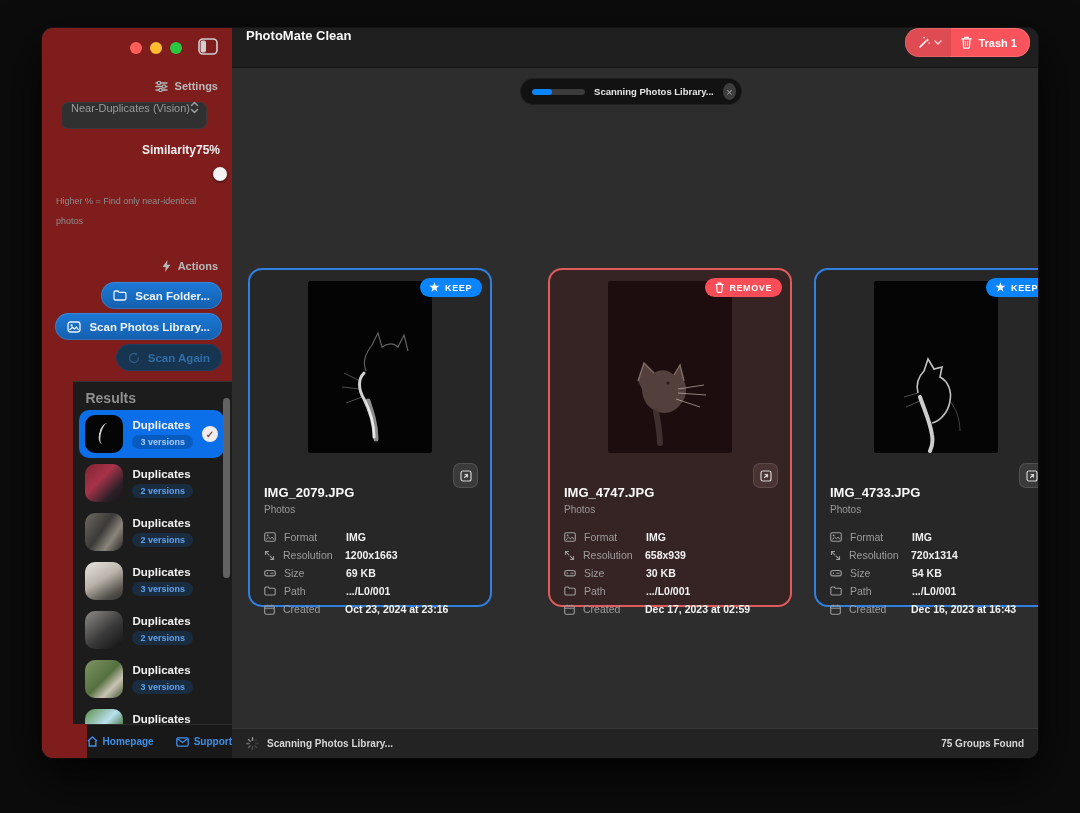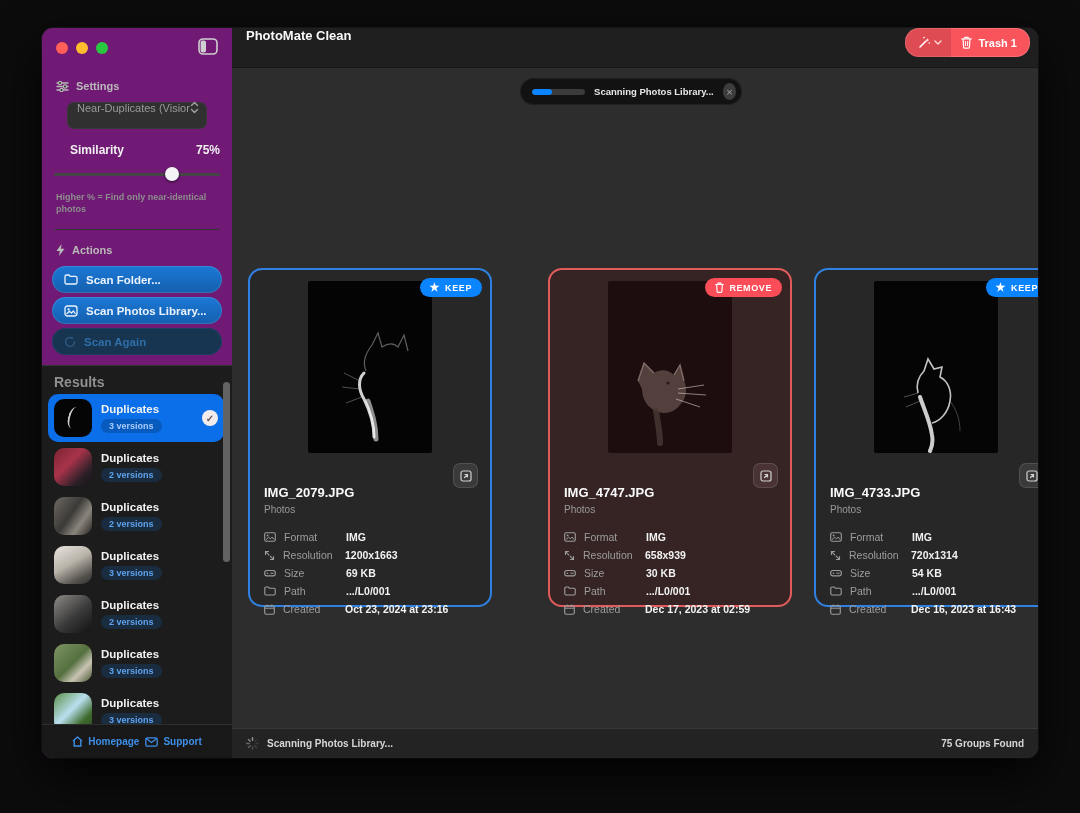--- a/index.html
+++ b/index.html
@@ -11,40 +11,40 @@
     overflow:hidden;
     position:relative;
   }
   .window {
     position:absolute; left:42px; top:28px; width:996px; height:730px;
     border-radius:11px; overflow:hidden; display:flex;
     background:#262626;
     box-shadow:0 18px 50px rgba(0,0,0,.85), 0 0 0 1px rgba(255,255,255,.06);
   }
   
-  .sidebar { width:190px; background:#701a75; display:flex; flex-direction:column; flex-shrink:0; }
+  .sidebar { width:190px; background:#7f1d1d; display:flex; flex-direction:column; flex-shrink:0;align-items:flex-end; }
   .traffic-row { height:40px; display:flex; align-items:center; padding:0 14px; gap:8px; }
   .dot { width:12px; height:12px; border-radius:50%; }
   .dot.red { background:#ff5f57; } .dot.yellow { background:#febc2e; } .dot.green { background:#28c840; }
   .traffic-spacer { flex:1; }
   .section-head { display:flex; align-items:center; gap:7px; padding:12px 14px 6px; color:#b9b9b9; font-size:11px; font-weight:bold; }
   .section-head svg { flex-shrink:0; }
   .select {
     margin:4px 25px 0; height:27px; background:#303030; border-radius:7px;
     display:flex; align-items:center; padding:0 8px 16px 10px;
     color:#9a9a9a; font-size:11px; box-shadow:inset 0 0 0 1px rgba(255,255,255,.05);
   }
   .select span { flex:1; white-space:nowrap; overflow:hidden; }
   .sim-row { display:flex; align-items:center; padding:14px 12px 6px; }
   .sim-row .lbl { flex:1; font-size:12px; font-weight:bold; color:#f0f0f0;margin-left:16px; }
   .sim-row .val { font-size:12px; font-weight:bold; color:#f0f0f0; }
   .slider { position:relative; margin:4px 12px 8px; height:14px; }
   .slider .track { position:absolute; top:6px; left:0; right:0; height:3px; border-radius:2px; background:#454545; }
   .slider .thumb { position:absolute; top:0; width:14px; height:14px; border-radius:50%; background:#f4f4f4; box-shadow:0 1px 3px rgba(0,0,0,.6); }
-  .hint { padding:2px 14px 12px; font-size:9px; line-height:12px; font-weight:bold; color:#8d8d8d; }
+  .hint { padding:2px 14px 12px; font-size:9px; line-height:20px; font-weight:normal; color:#8d8d8d; }
   .divider { height:1px; background:#353535; margin:2px 12px; }
   .action-btn {
     margin:4px 10px 0; height:27px; border-radius:14px;
     background:linear-gradient(#1c79d6,#145fae);
     display:flex; align-items:center; gap:8px; padding:0 12px;
     color:#eaf3fd; font-size:11.5px; font-weight:bold;
     box-shadow:inset 0 0 0 1px rgba(255,255,255,.12);
   }
   .action-btn.disabled { background:#173550; color:#2f6ea8; box-shadow:inset 0 0 0 1px rgba(60,130,200,.15); margin-bottom:10px; }
   .action-btn.disabled svg { opacity:.45; }
@@ -64,21 +64,21 @@
   
   .t1 { background:#050505; }
   .t1::after { content:""; position:absolute; left:14px; top:8px; width:10px; height:22px; border-left:2px solid rgba(255,255,255,.8); border-radius:50% 0 0 50%; transform:rotate(14deg); }
   .t2 { background:linear-gradient(135deg,#7c2430 0%,#a8334a 40%,#2b2027 75%,#171317 100%); }
   .t3 { background:linear-gradient(125deg,#6e6a63 0%,#3c3a38 45%,#8a857c 70%,#242220 100%); }
   .t4 { background:linear-gradient(150deg,#e8e4de 0%,#b9b3aa 45%,#54504b 80%,#333 100%); }
   .t5 { background:linear-gradient(140deg,#8f8c88 0%,#3a3a3a 55%,#111 100%); }
   .t6 { background:linear-gradient(135deg,#7f9464 0%,#55703f 50%,#c9c4b4 72%,#44552f 100%); }
   .t7 { background:linear-gradient(135deg,#5d8f47 0%,#b9e0ef 45%,#3f6b2e 75%,#2c4a20 100%); }
   
-  .side-footer { height:34px; border-top:1px solid #2e2e2e; background:#181818; display:flex; align-items:center; justify-content:center; gap:6px; }
+  .side-footer { height:34px; border-top:1px solid #2e2e2e; background:#181818; display:flex; align-items:center; justify-content:center; gap:22px; }
   .foot-link { display:flex; align-items:center; gap:5px; color:#3e8fe8; font-size:10px; font-weight:bold; }
   
   .main { flex:1; display:flex; flex-direction:column; background:#2d2d2d; min-width:0; }
   .titlebar { height:40px; background:#1f1f1f; display:flex; align-items:flex-start; padding:0 8px 0 14px; flex-shrink:0; border-bottom:1px solid #161616; }
   .app-title { font-size:13px; font-weight:bold; color:#fafafa; flex:1; }
   .trash-btn { height:29px; border-radius:14px; background:#f9545c; display:flex; align-items:stretch; overflow:hidden; box-shadow:inset 0 0 0 1px rgba(255,255,255,.15); }
   .trash-btn .wand-seg { display:flex; align-items:center; gap:3px; padding:0 9px 0 12px; background:rgba(0,0,0,.10); }
   .trash-btn .trash-seg { display:flex; align-items:center; gap:6px; padding:0 13px 0 10px; color:#fff; font-size:11px; font-weight:bold; }
   .content { flex:1; position:relative; }
   

